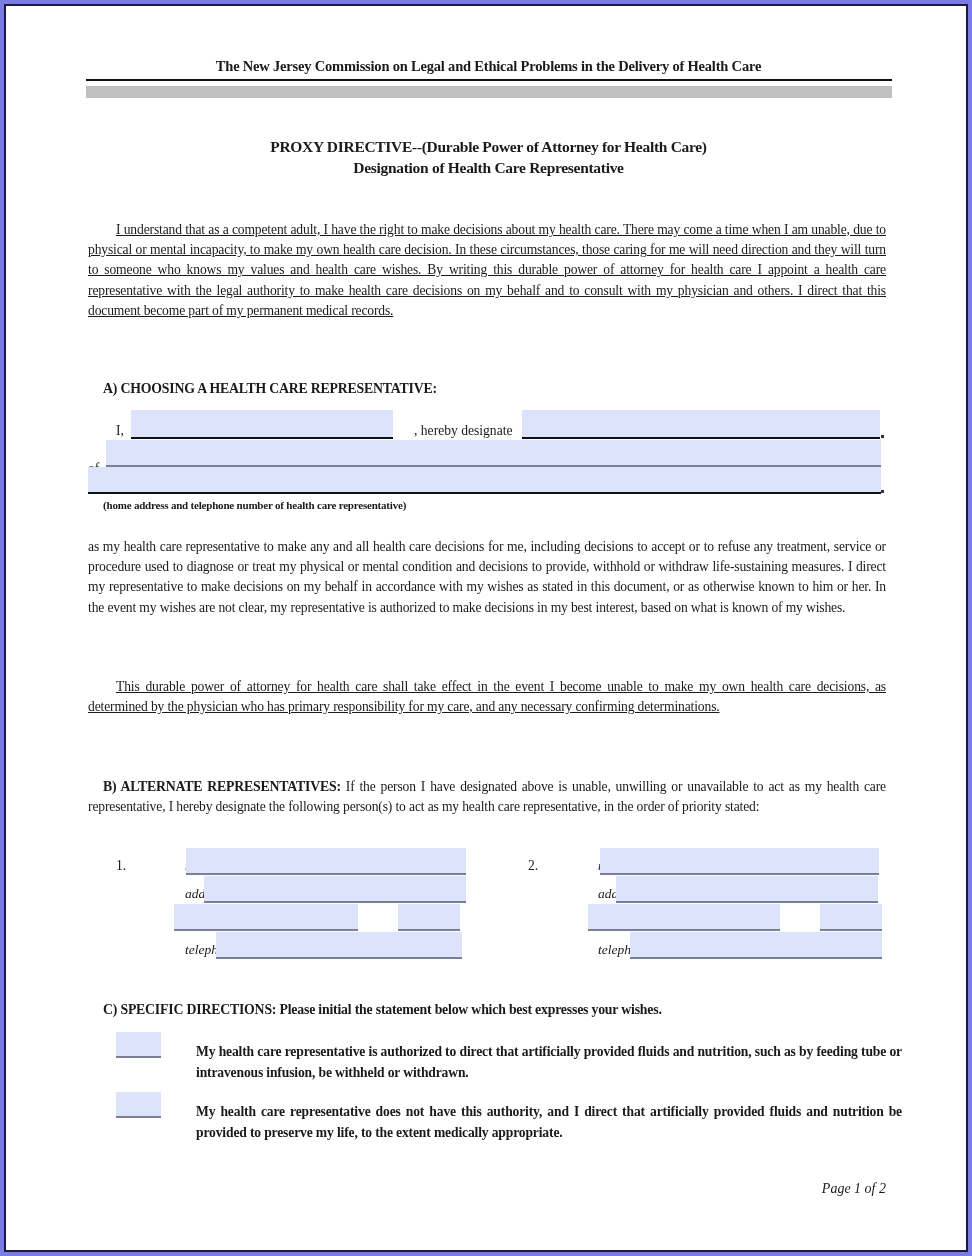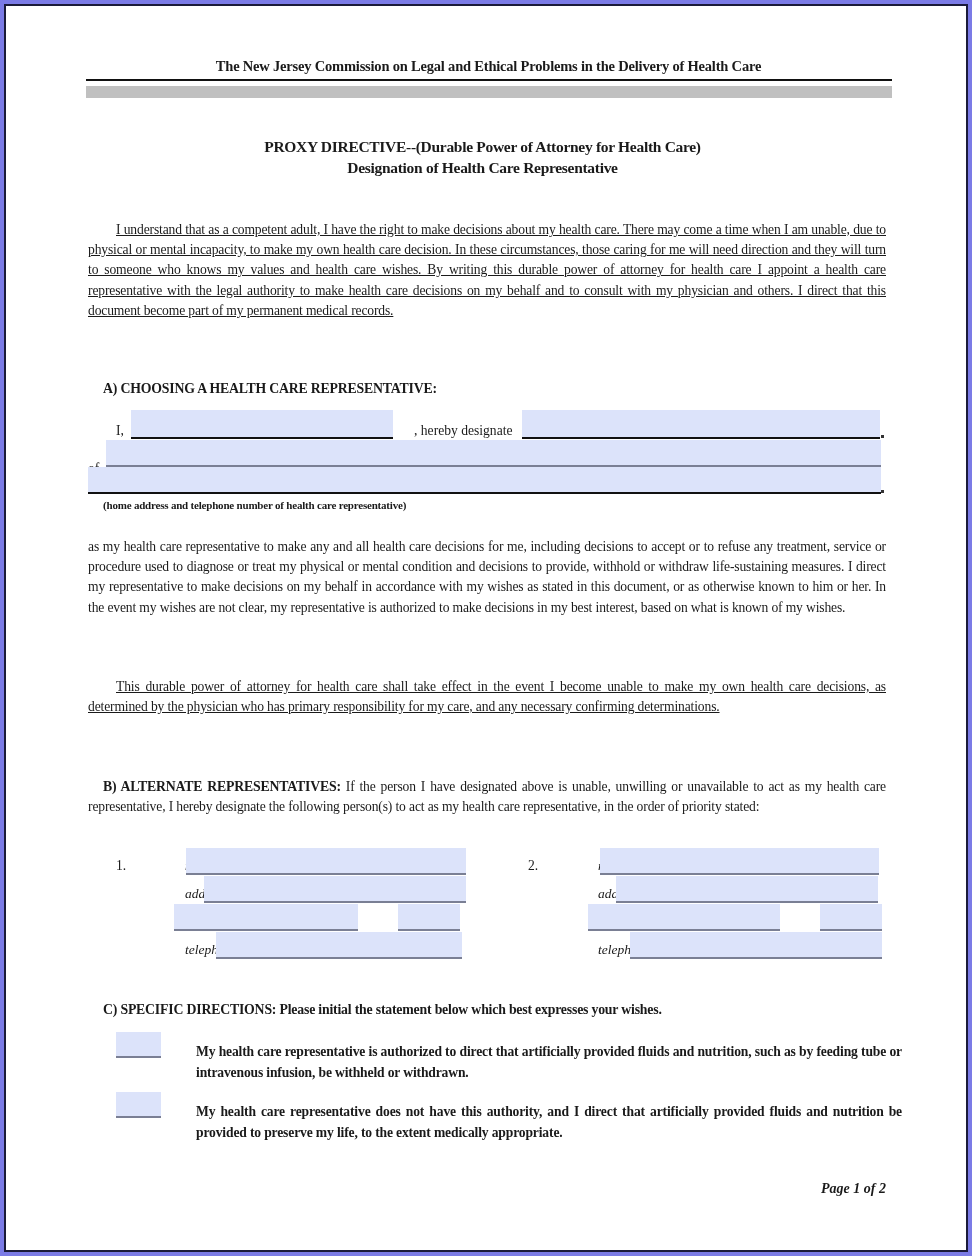--- a/index.html
+++ b/index.html
@@ -18,35 +18,35 @@
     border-left: 2px solid #1b1b3a; border-top: 2px solid #1b1b3a;
     border-right: 2px solid #1b1b3a; border-bottom: 2px solid #1b1b3a;
   }
   .abs { position: absolute; }
   .header-title {
     left: 86px; width: 805px; top: 58px; text-align: center;
     font-size: 14.5px; font-weight: bold; letter-spacing: -0.2px;
   }
   .header-rule { left: 86px; width: 806px; top: 79px; height: 2px; background: #111; }
   .header-band { left: 86px; width: 806px; top: 86px; height: 12px; background: #c0c0c0; }
-  .title { left: 80px; width: 805px; text-align: center; font-size: 15.5px; font-weight: bold; letter-spacing: -0.3px; }
+  .title { left: 86px; width: 805px; text-align: center; font-size: 15.5px; font-weight: bold; letter-spacing: -0.3px; }
   .para {
     left: 88px; width: 798px; font-size: 13.6px; line-height: 20.2px;
     text-align: justify; letter-spacing: -0.15px;
   }
   .indent { text-indent: 28px; text-decoration: underline; }
   .section-head { font-size: 13.8px; font-weight: bold; letter-spacing: -0.2px; margin-left: 15px; }
   .field {
     position: absolute; background: #dce3fa; border-bottom: 2px solid #111;
     box-sizing: border-box;
   }
   .field.soft { border-bottom: 2px solid #7a7f94; }
   .lbl { position: absolute; font-size: 13.6px; }
   .ital { font-style: italic; font-size: 13.5px; margin-left: 41px; }
-  .pagenum { right: 86px; top: 1181px; font-size: 14px; font-style: italic; font-weight: bold; text-align: right; }
+  .pagenum { right: 86px; top: 1181px; font-size: 14px; font-style: italic; font-weight: normal; text-align: right; }
   .initial-box {
     position: absolute; width: 45px; height: 26px; background: #dce3fa;
     border-bottom: 2px solid #7a7f94; box-sizing: border-box;
   }
   .opt-text {
     position: absolute; left: 196px; width: 706px; font-size: 13.6px; line-height: 20.5px;
     text-align: justify; letter-spacing: -0.15px; font-weight: bold;
   }
   .dot { position: absolute; width: 3px; height: 3px; background: #333; }
 </style>

